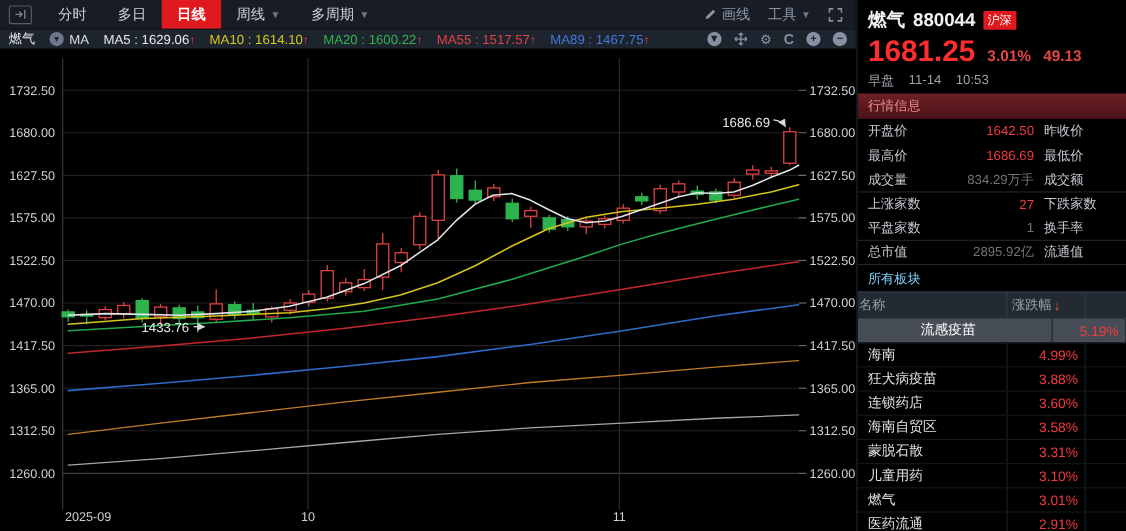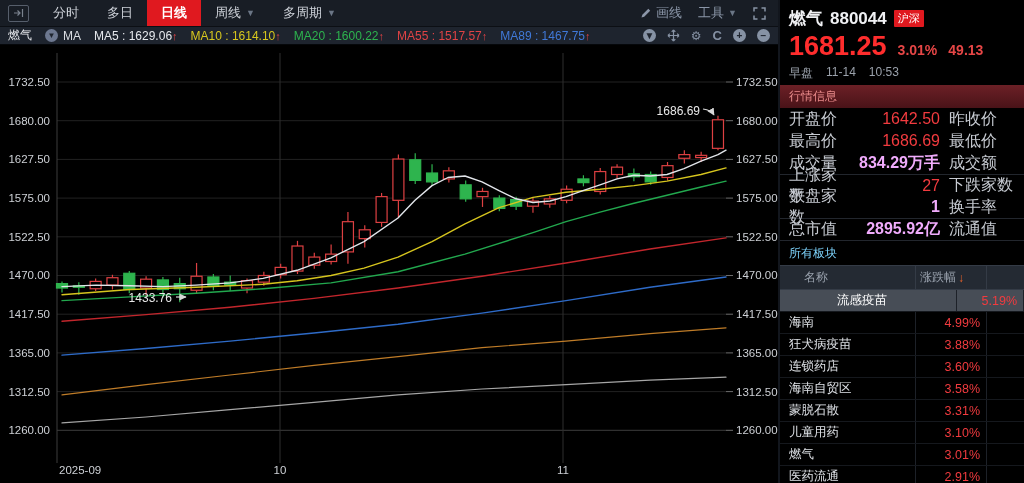--- a/index.html
+++ b/index.html
@@ -25,31 +25,31 @@
   
   .side-panel{flex:1;background:#000;display:flex;flex-direction:column;overflow:hidden;}
   .quote{padding:7px 9px 3px;}
   .quote-line1{display:flex;align-items:center;gap:7px;font-size:17px;font-weight:bold;color:#f0f1f4;}
   .badge{background:#e0191f;color:#fff;font-size:11px;font-weight:normal;padding:1px 4px;border-radius:1px;}
   .quote-line2{display:flex;align-items:baseline;gap:11px;margin-top:1px;}
   .price-big{font-size:27px;font-weight:bold;color:#ff2d2d;}
   .price-chg{font-size:14px;font-weight:bold;color:#e64646;}
   .quote-line3{display:flex;gap:13px;color:#9aa1ab;font-size:12px;margin-top:3px;}
   .section-bar{background:linear-gradient(#6c2026,#491318);color:#ea8b8b;font-size:12px;padding:3px 9px;}
-  .info-rows{font-size:16px;}
+  .info-rows{font-size:12px;}
   .info-row{display:flex;align-items:center;height:22px;padding:0 9px;box-sizing:border-box;}
   .info-row.sep{border-top:1px solid #22262d;}
   .info-row .l1{color:#c6cad1;width:62px;}
   .info-row .v1{width:89px;text-align:right;margin-right:9px;white-space:nowrap;}
   .info-row .l2{color:#c6cad1;white-space:nowrap;}
   .val-red{color:#f23b3f;}
-  .val-white{color:#f0abfc;font-weight:bold;}
+  .val-white{color:#737373;}
   .all-sectors{color:#7dd3fc;font-size:12px;padding:4px 9px 3px;border-top:1px solid #22262d;}
   .sector-header{display:flex;align-items:center;height:25px;background:#242a33;border-top:1px solid #343b46;border-bottom:1px solid #343b46;font-size:12px;color:#99a1ad;box-sizing:border-box;}
-  .sector-header .cell-name{width:135px;padding-left:24px;box-sizing:border-box;cursor:pointer;}
+  .sector-header .cell-name{width:135px;padding-left:1px;box-sizing:border-box;cursor:pointer;}
   .sector-header .cell-chg{width:72px;text-align:right;padding-right:22px;box-sizing:border-box;border-left:1px solid #343b46;border-right:1px solid #343b46;align-self:stretch;display:flex;align-items:center;justify-content:flex-end;gap:2px;cursor:pointer;}
   .sort-arrow{color:#e8622a;font-weight:bold;font-size:12px;}
   .sector-rows{flex:1;overflow:hidden;}
   .sector-row{display:flex;align-items:center;height:22px;font-size:12.5px;border-bottom:1px solid #15181d;cursor:pointer;box-sizing:border-box;}
   .sector-row .cell-name{width:135px;padding-left:9px;box-sizing:border-box;color:#dfe2e7;white-space:nowrap;}
   .sector-row .cell-chg{width:72px;text-align:right;padding-right:6px;box-sizing:border-box;color:#f23b3f;border-left:1px solid #1d2128;border-right:1px solid #1d2128;align-self:stretch;display:flex;align-items:center;justify-content:flex-end;}
   .sector-row.selected{background:#474d56;padding-left:48px;}
   .sector-row.selected .cell-name{color:#fff;}
 </style>
 </head>

